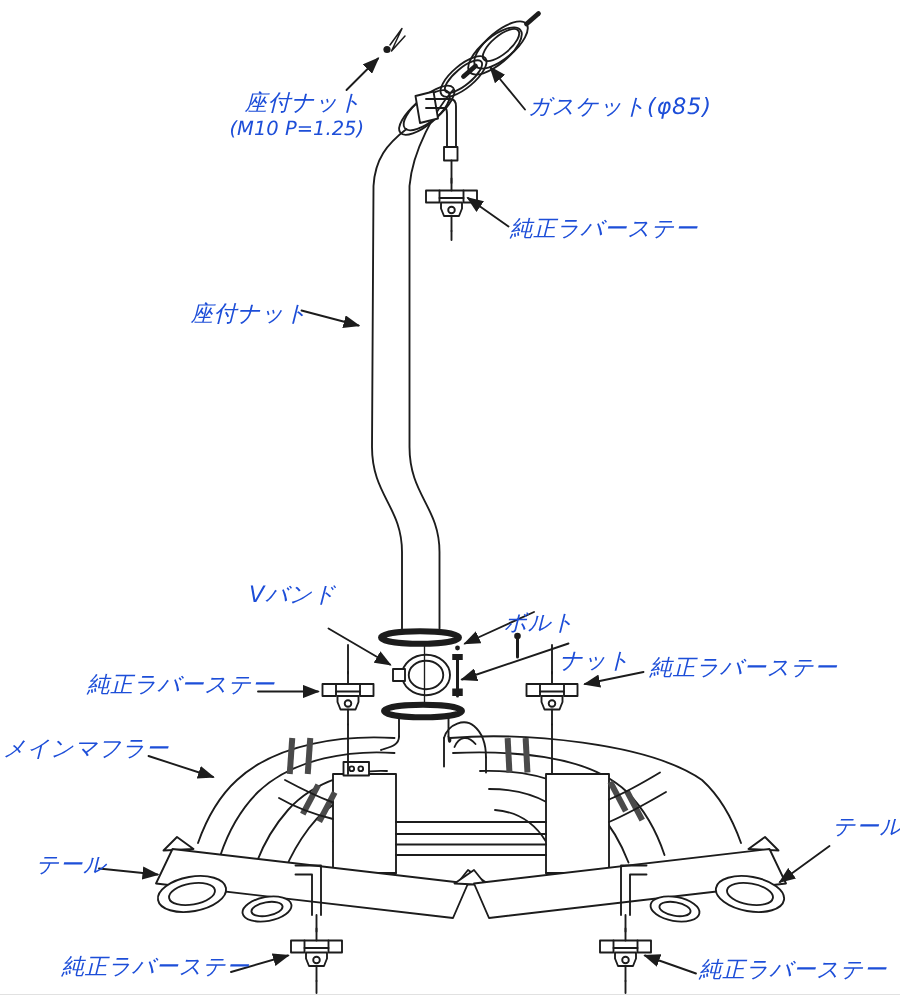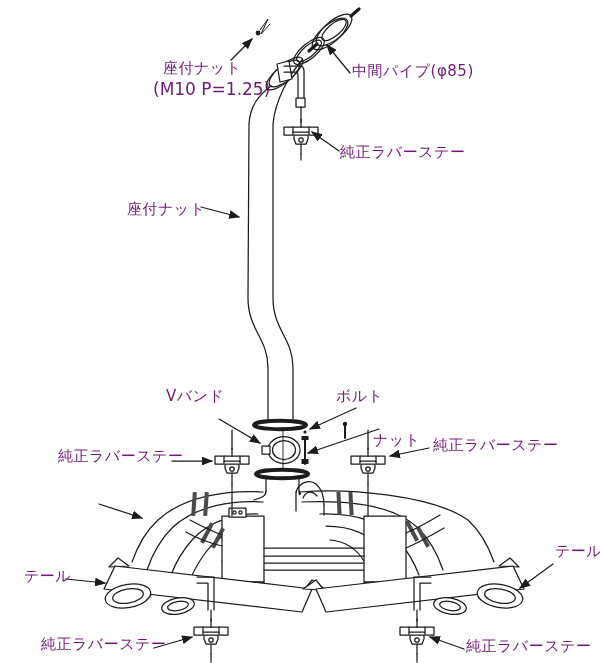--- a/index.html
+++ b/index.html
@@ -7,27 +7,28 @@
   .canvas{
     position:relative;
     width:600px;height:663px;
     background:#ffffff;
     font-family:"DejaVu Sans","Liberation Sans",sans-serif;
     overflow:hidden;
   }
   .canvas svg{position:absolute;left:0;top:0;}
   .lbl{
     position:absolute;
-    color:#701a75;
+    color:#1d4ed8;
     font-size:15px;
     letter-spacing:0.5px;
     white-space:nowrap;
     line-height:1.15;
+    font-style:italic;
   }
-  .lbl.small{font-size:17px;letter-spacing:0;}
+  .lbl.small{font-size:13px;letter-spacing:0;}
 </style>
 </head>
 <body>
 
 <div class="canvas">
 
   <svg width="600" height="663" viewBox="0 0 600 663" fill="none" stroke="#1c1c1c" stroke-width="1.25" stroke-linecap="round" stroke-linejoin="round">
 
     <defs>
       <marker id="arw" markerWidth="9" markerHeight="7" refX="8" refY="3.5" orient="auto">
@@ -215,25 +216,26 @@
       <line x1="99" y1="504" x2="142" y2="518" marker-end="url(#arw)"></line>
       <line x1="66" y1="579" x2="105" y2="583" marker-end="url(#arw)"></line>
       <line x1="553" y1="564" x2="520" y2="588" marker-end="url(#arw)"></line>
       <line x1="154" y1="648" x2="192" y2="637" marker-end="url(#arw)"></line>
       <line x1="464" y1="649" x2="430" y2="637" marker-end="url(#arw)"></line>
     </g>
   </svg>
 
   <div class="lbl" style="left:163px;top:60px;">座付ナット</div>
   <div class="lbl small" style="left:153px;top:80px;">(M10 P=1.25)</div>
-  <div class="lbl" style="left:352px;top:63px;">中間パイプ(φ85)</div>
+  <div class="lbl" style="left:352px;top:63px;">ガスケット(φ85)</div>
   <div class="lbl" style="left:340px;top:144px;">純正ラバーステー</div>
   <div class="lbl" style="left:127px;top:201px;">座付ナット</div>
-  <div class="lbl" style="left:336px;top:388px;">ボルト</div>
+  <div class="lbl" style="left:336px;top:407px;">ボルト</div>
   <div class="lbl" style="left:166px;top:388px;">Vバンド</div>
   <div class="lbl" style="left:373px;top:432px;">ナット</div>
   <div class="lbl" style="left:58px;top:448px;">純正ラバーステー</div>
   <div class="lbl" style="left:433px;top:437px;">純正ラバーステー</div>
+  <div class="lbl" style="left:2px;top:491px;">メインマフラー</div>
   <div class="lbl" style="left:24px;top:568px;">テール</div>
   <div class="lbl" style="left:555px;top:543px;">テール</div>
   <div class="lbl" style="left:41px;top:636px;">純正ラバーステー</div>
   <div class="lbl" style="left:466px;top:638px;">純正ラバーステー</div>
 </div>
 
 </body></html>

